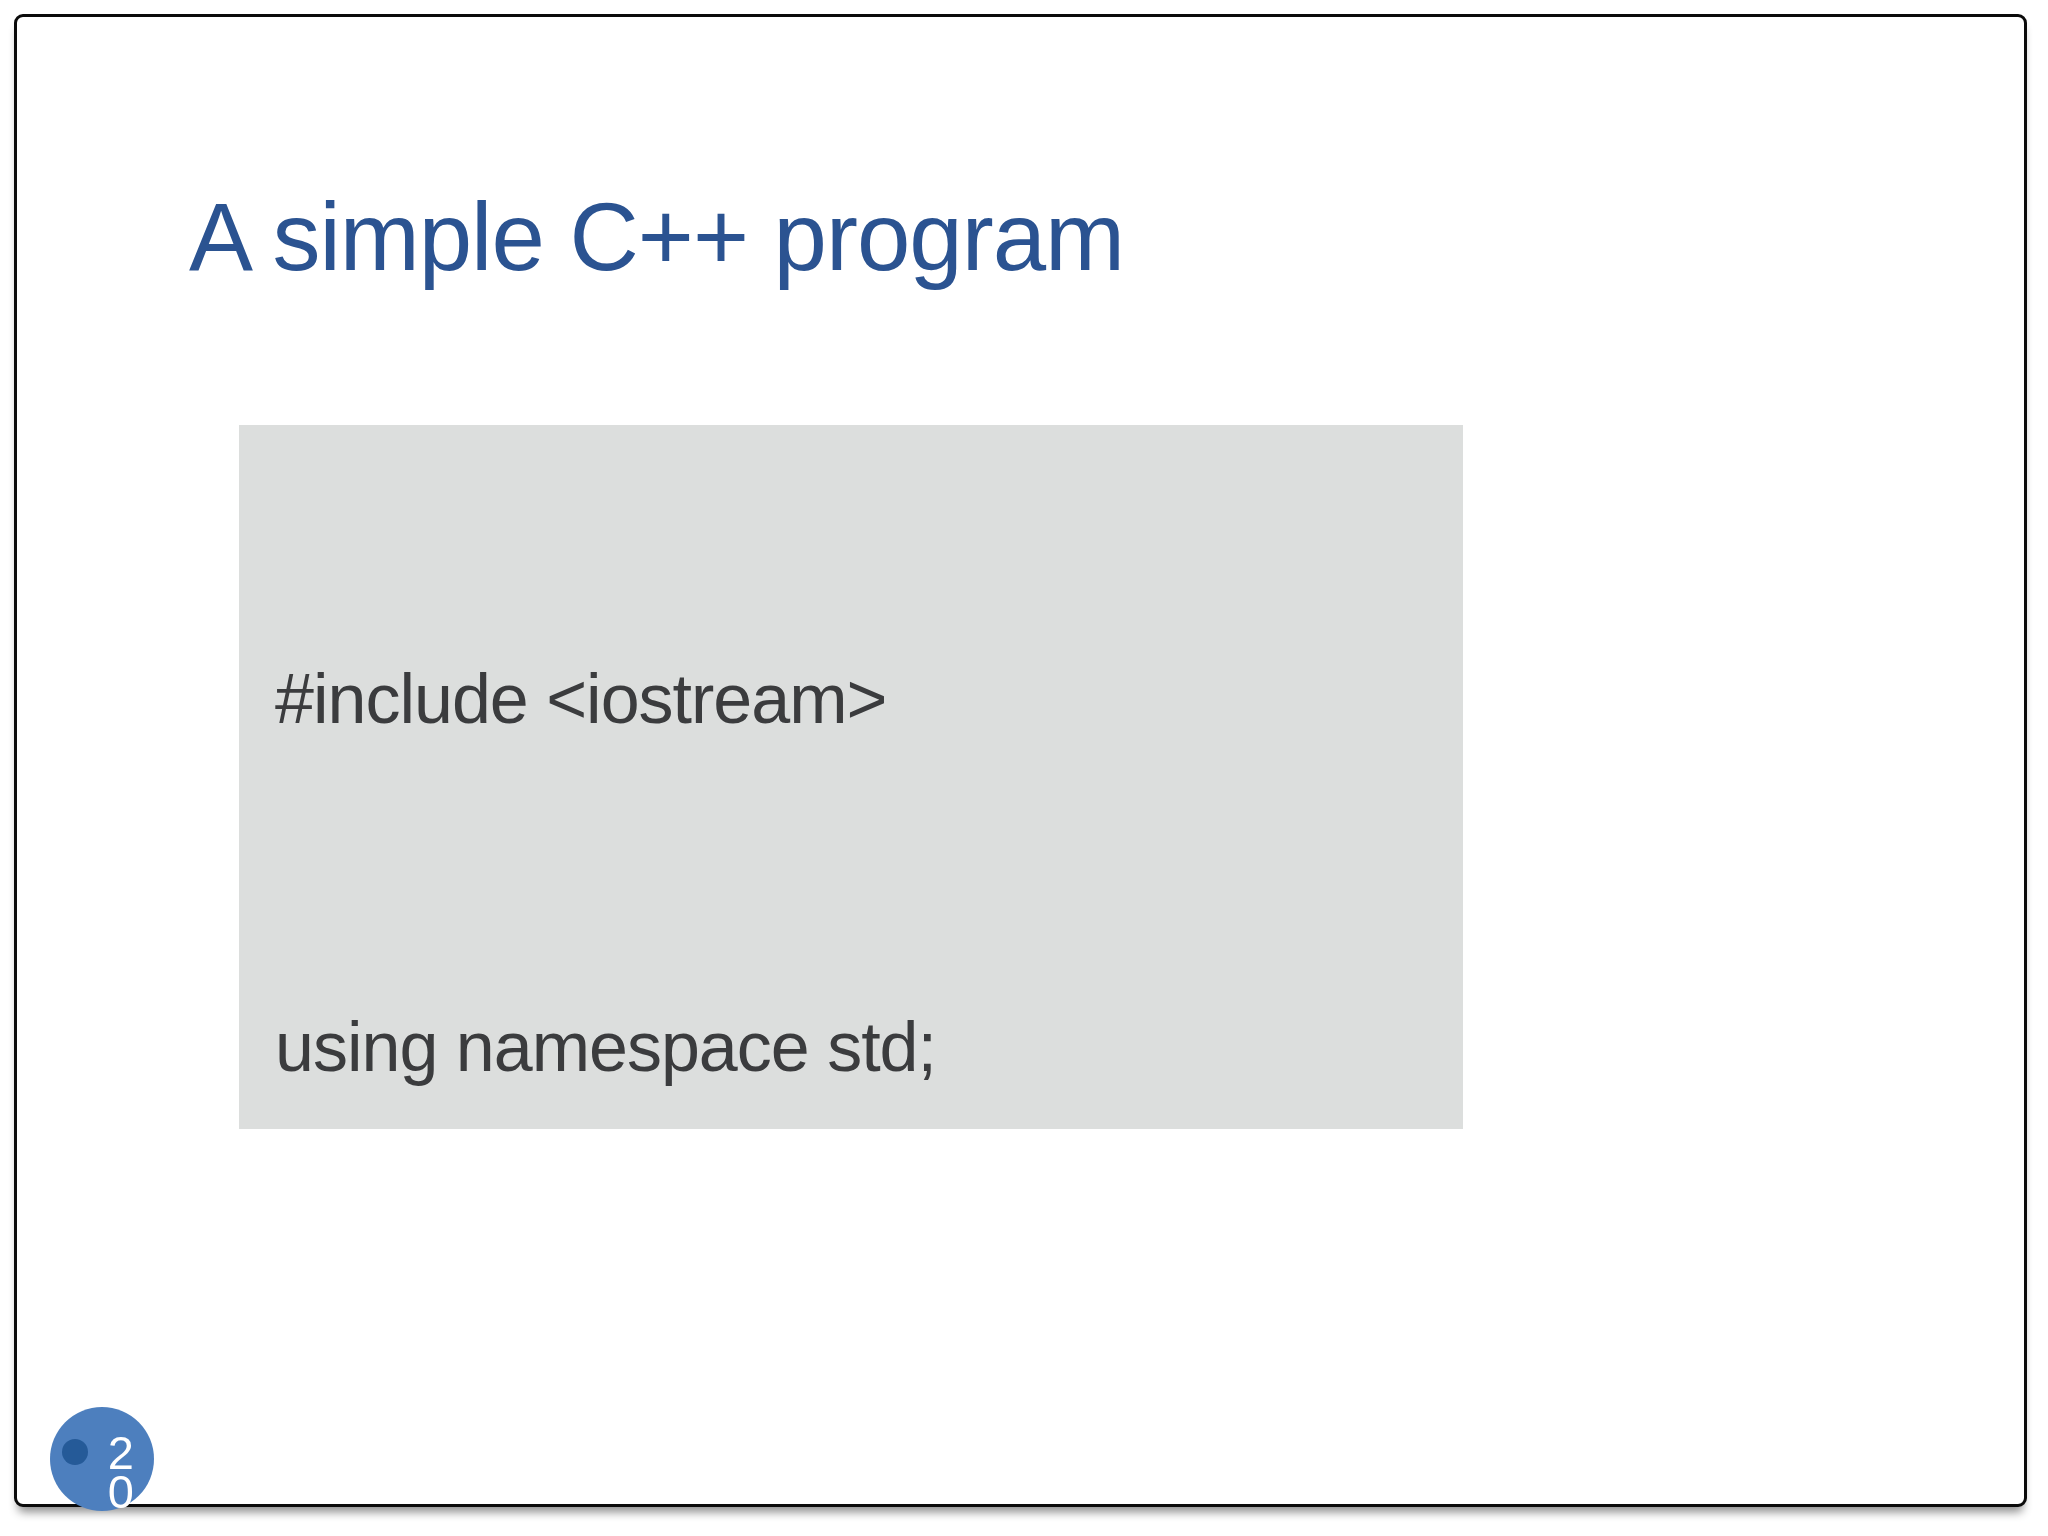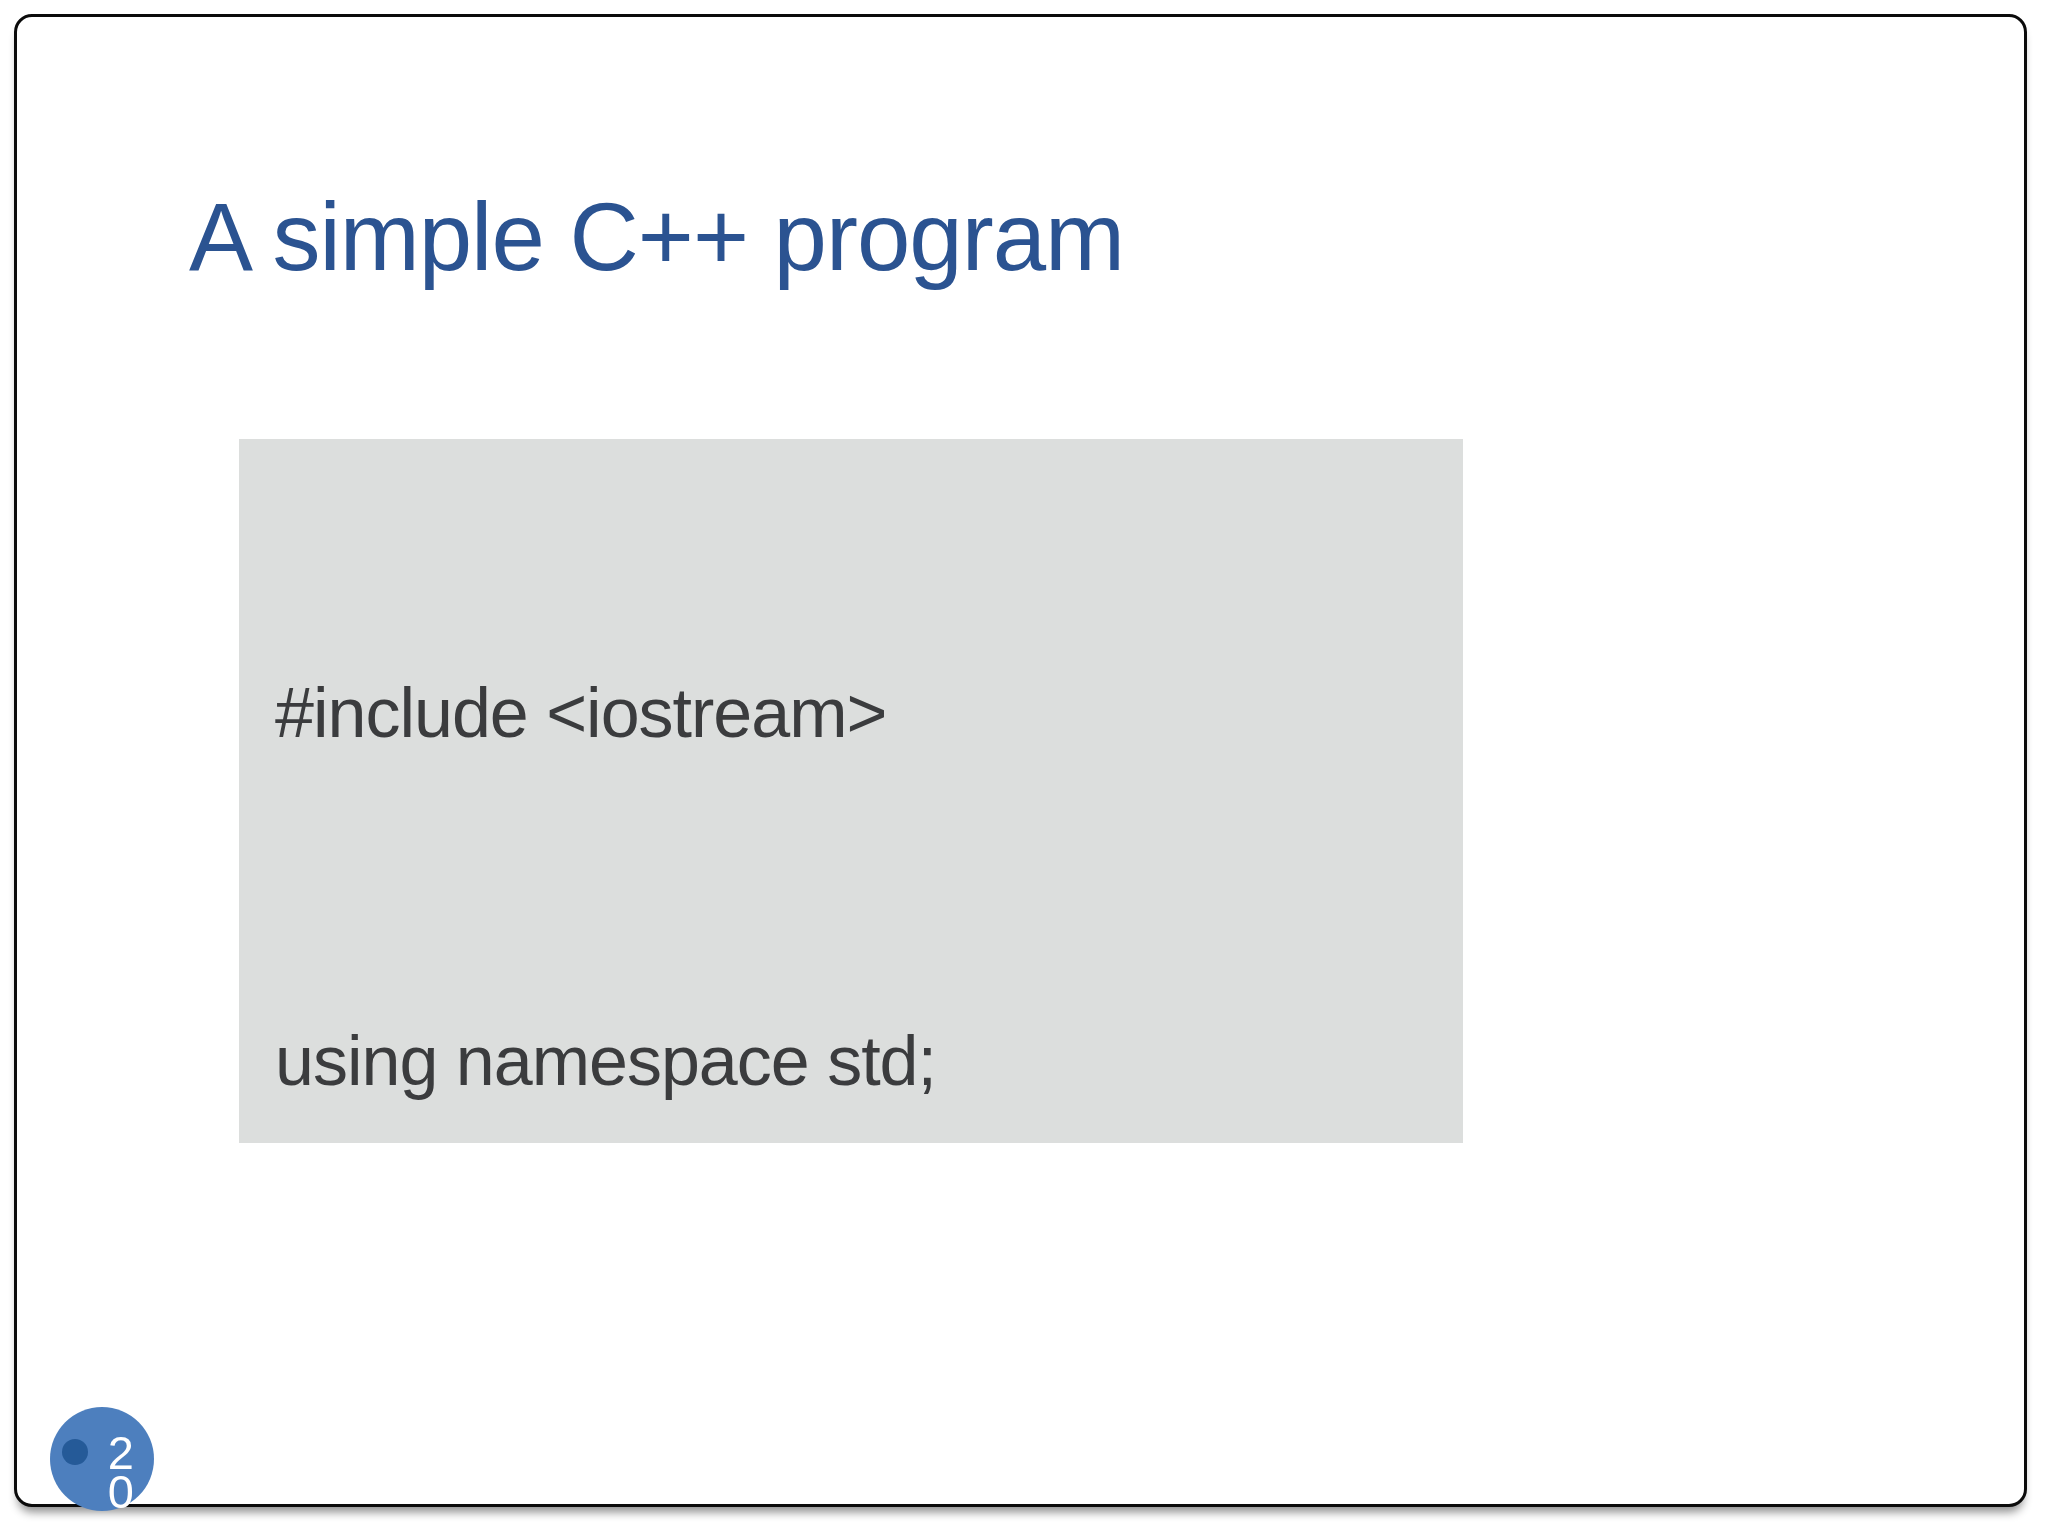--- a/index.html
+++ b/index.html
@@ -16,21 +16,21 @@
     overflow: hidden;
   }
   .slide {
     position: absolute;
     left: 14px;
     top: 14px;
     width: 2013px;
     height: 1493px;
     background: #ffffff;
     border: 3px solid var(--border, #0b0b0b);
-    border-radius: 18px;
+    border-radius: 9px;
     box-sizing: border-box;
     box-shadow: 0 9px 10px -4px rgba(0,0,0,0.45);
   }
   .slide-title {
     position: absolute;
     left: 172px;
     top: 172px;
     font-size: 96px;
     line-height: 1;
     letter-spacing: -1px;
@@ -40,21 +40,20 @@
   .code-block {
     position: absolute;
     left: 222px;
     top: 408px;
     width: 1224px;
     height: 704px;
     background: var(--code_bg, #dcdedd);
     overflow: hidden;
     box-sizing: border-box;
     padding-left: 36px;
-    margin-top: 14px;
   }
   .code-lines {
     margin-top: -16px;
     font-family: "Liberation Sans", sans-serif;
     font-size: 70px;
     line-height: 116px;
     letter-spacing: -1px;
     color: var(--code_text, #3b3c3e);
     white-space: pre;
   }

